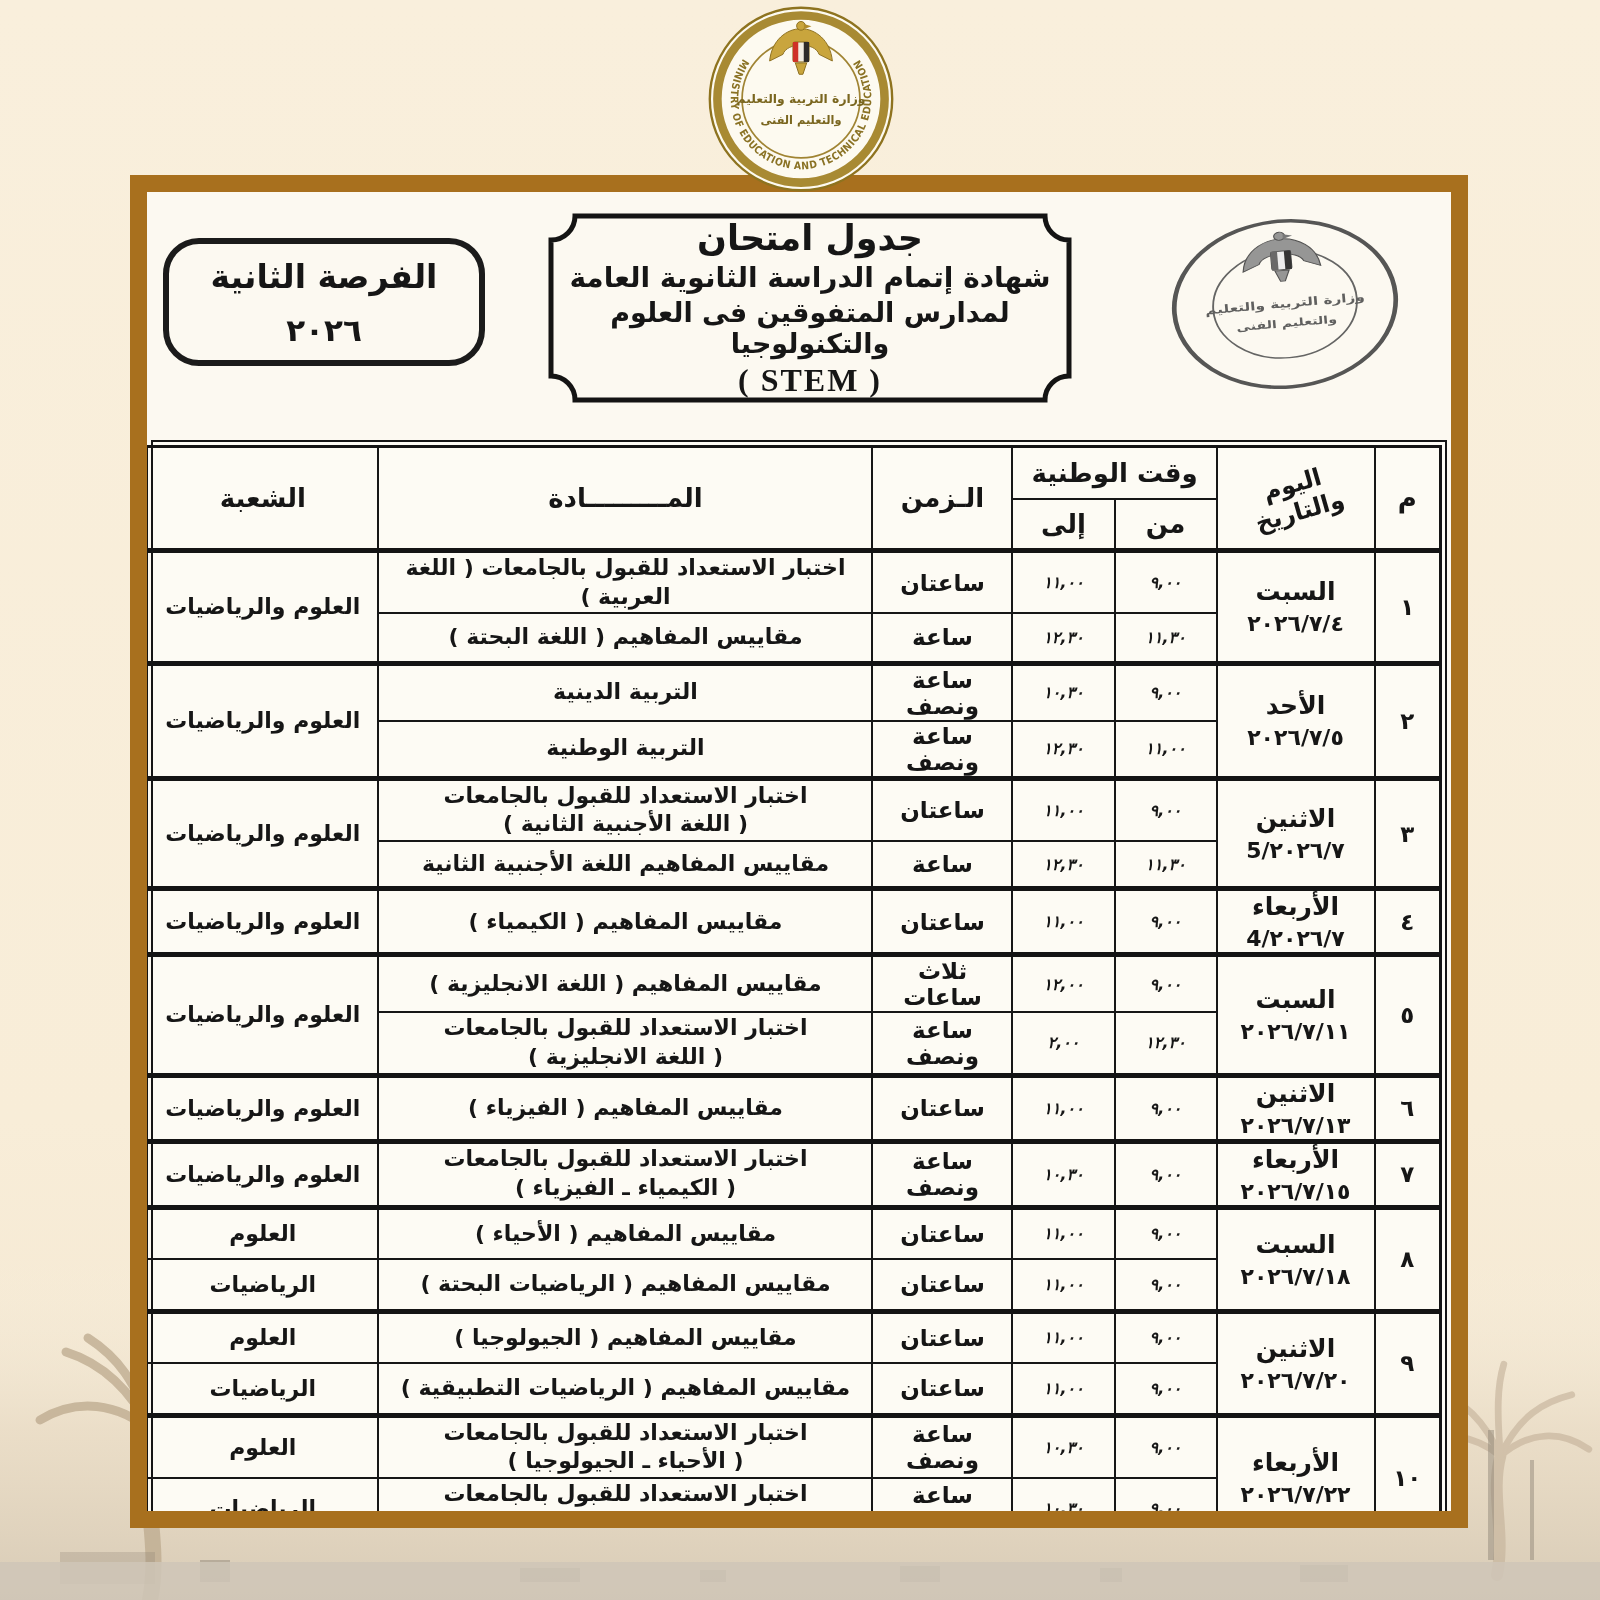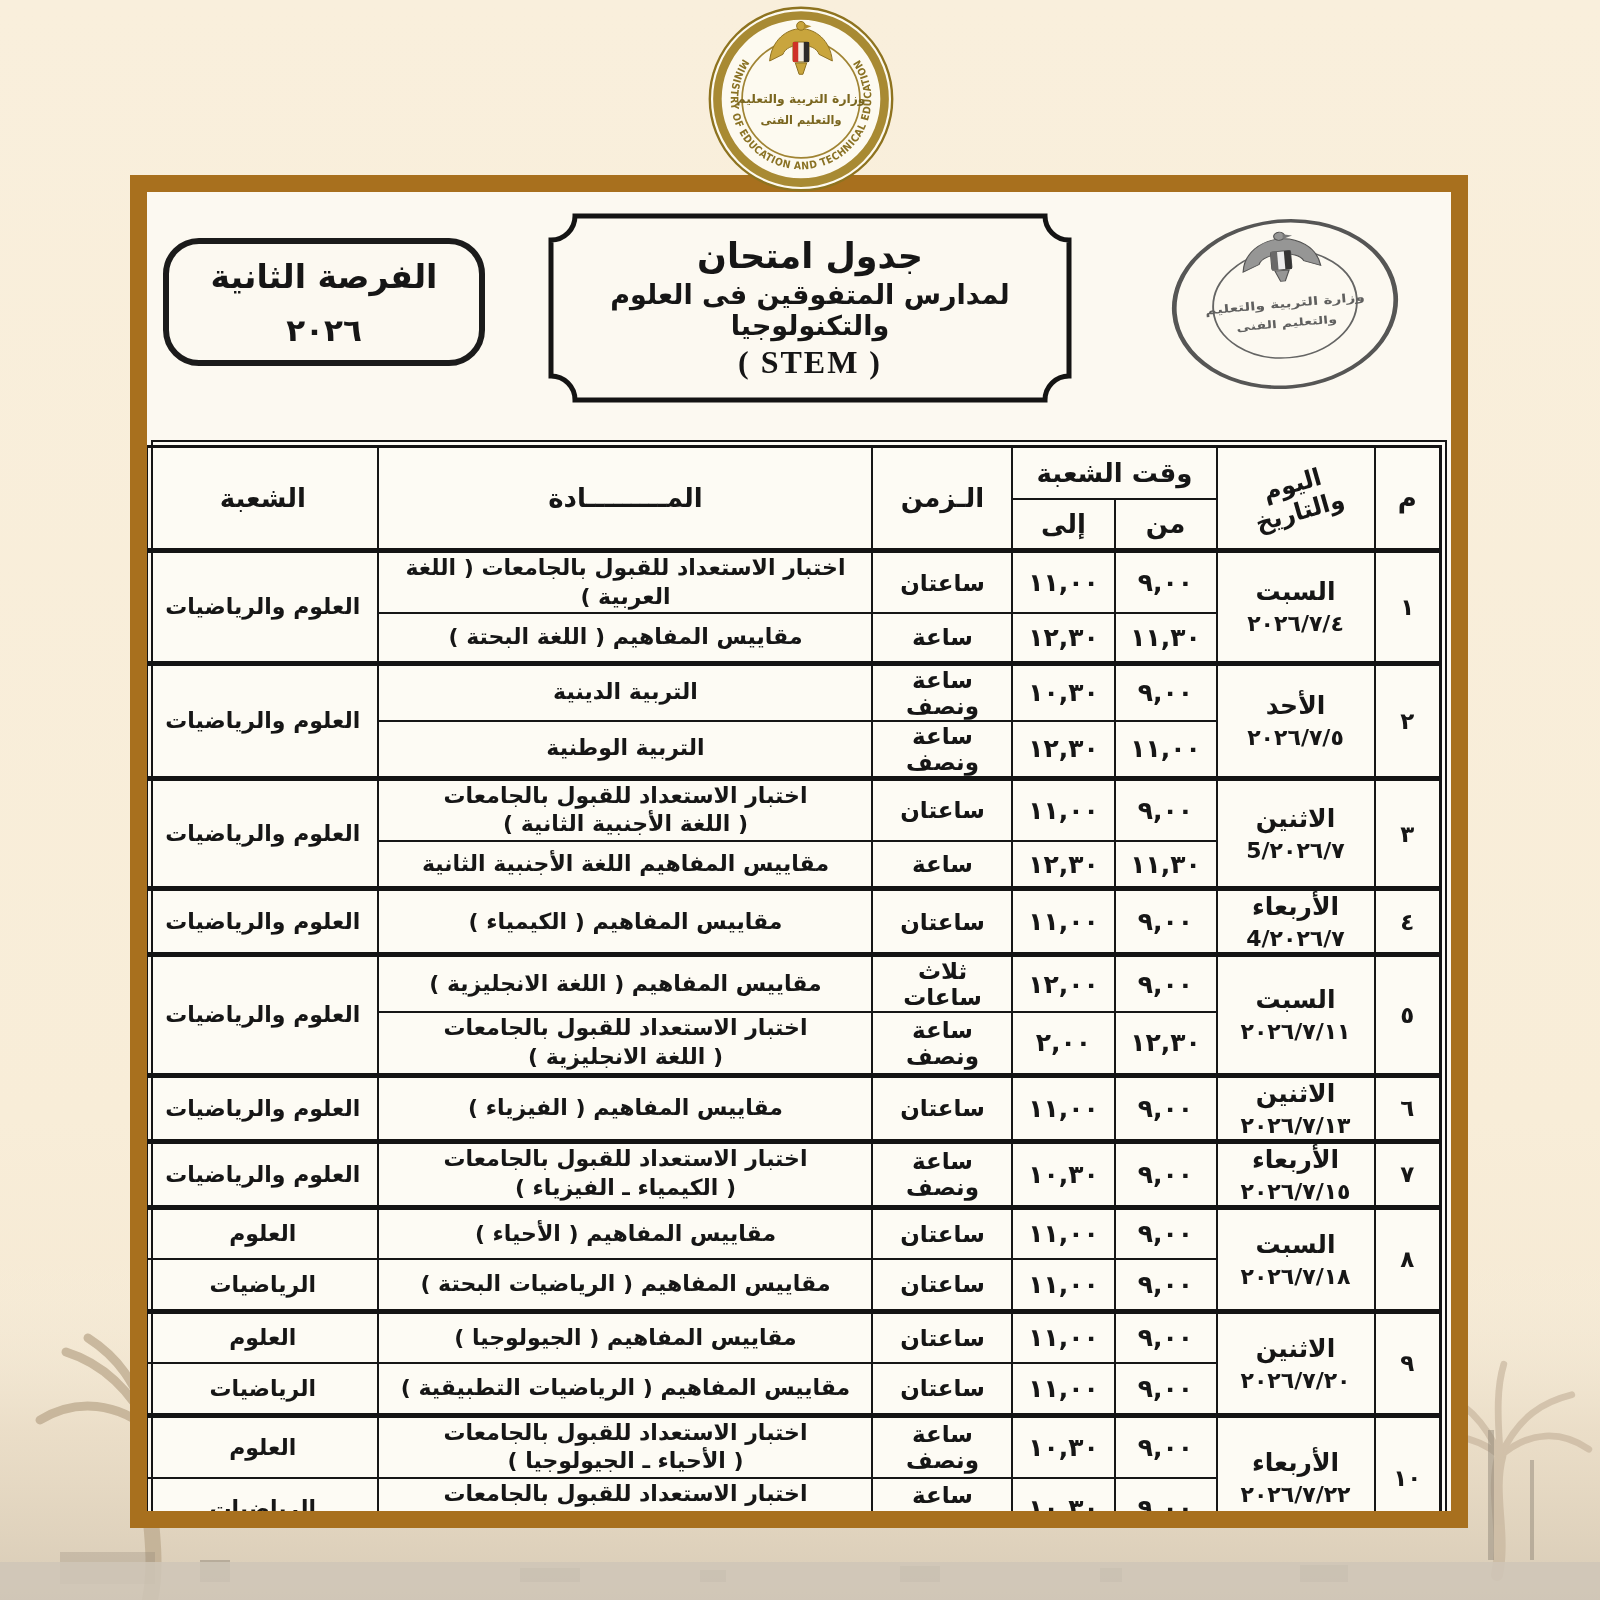--- a/index.html
+++ b/index.html
@@ -61,21 +61,21 @@
   }
   .schedule th, .schedule td {
     border:2px solid #161616; text-align:center; vertical-align:middle;
     font-weight:bold; padding:1px 4px; overflow:hidden;
   }
   .schedule thead th { font-size:26px; }
   .schedule tr.gs > td { border-top:5px solid #141414; }
   td.serial   { font-size:23px; }
   td.daydate .day  { font-size:25px; }
   td.daydate .date { font-size:22px; margin-top:5px; }
-  td.time     { font-size:25px; }
+  td.time     { font-size:16px;font-style:italic; }
   td.duration { font-size:23px; }
   td.subject  { font-size:22px; white-space:pre-line; line-height:1.3; }
   td.branch   { font-size:22px; }
   .tilt { display:inline-block; transform:rotate(-16deg); font-size:24px; }
 </style>
 </head>
 <body>
 
 <svg class="bg-photo" width="1600" height="340" viewBox="0 0 1600 340">
   <defs>
@@ -150,20 +150,21 @@
       <div class="t1">الفرصة الثانية</div>
       <div class="t2">٢٠٢٦</div>
     </div>
 
     <div class="plaque">
       <svg viewBox="0 0 530 196">
         <path d="M 30,6 L 500,6 A 24,24 0 0 0 524,30 L 524,166 A 24,24 0 0 0 500,190 L 30,190 A 24,24 0 0 0 6,166 L 6,30 A 24,24 0 0 0 30,6 Z" fill="none" stroke="#141414" stroke-width="5"></path>
       </svg>
       <div class="lines">
         <div class="l1">جدول امتحان</div>
+        <div class="l2">شهادة إتمام الدراسة الثانوية العامة</div>
         <div class="l3">لمدارس المتفوقين فى العلوم والتكنولوجيا</div>
         <div class="l4">( STEM )</div>
       </div>
     </div>
 
     <div class="stamp">
       <svg viewBox="0 0 200 200" width="236" height="192" preserveAspectRatio="none">
         <circle cx="100" cy="100" r="94" fill="none" stroke="#4a4a4a" stroke-width="4"></circle>
         <circle cx="100" cy="100" r="61" fill="none" stroke="#5a5a5a" stroke-width="1.6"></circle>
         <defs>
@@ -194,21 +195,21 @@
             <col style="width:102px">
             <col style="width:102px">
           <col style="width:140px">
             <col style="width:494px">
             <col style="width:232px">
         </colgroup>
         <thead>
           <tr style="height:52px">
             <th rowspan="2">م</th>
             <th rowspan="2"><span class="tilt">اليوم والتاريخ</span></th>
-            <th colspan="2">وقت الشعبة</th>
+            <th colspan="2">وقت الوطنية</th>
             <th rowspan="2">الـزمن</th>
             <th rowspan="2">المـــــــــادة</th>
             <th rowspan="2">الشعبة</th>
           </tr>
           <tr style="height:52px">
             <th>من</th>
             <th>إلى</th>
           </tr>
         </thead>
         <tbody>

